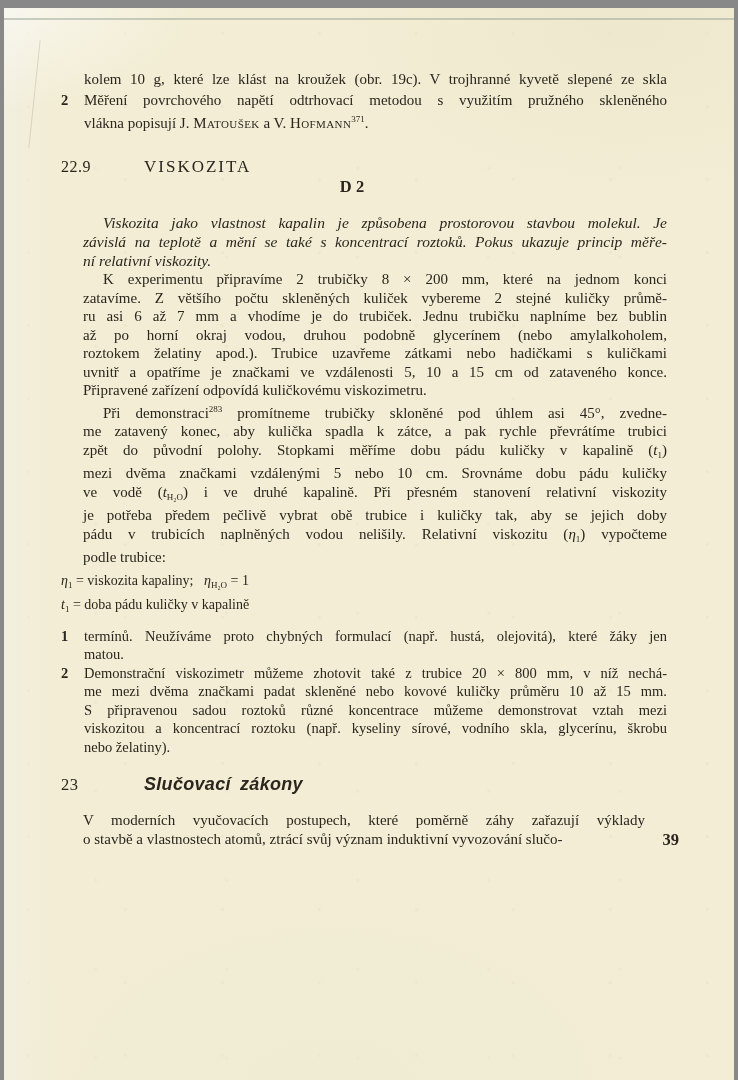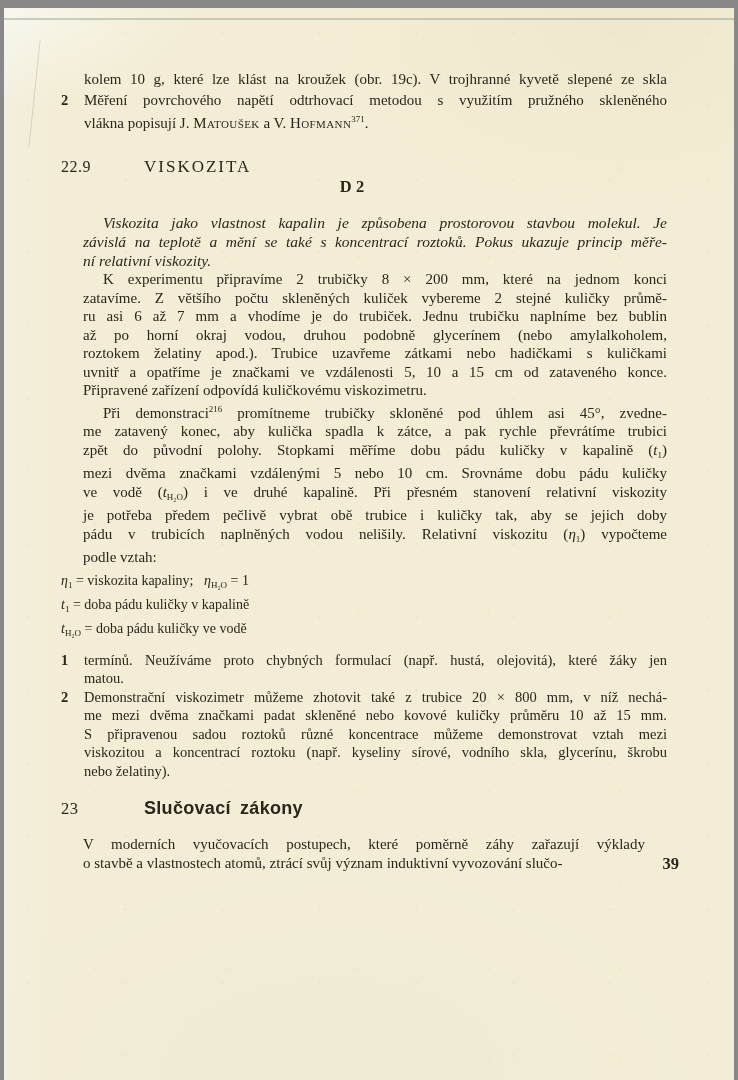--- a/index.html
+++ b/index.html
@@ -50,21 +50,21 @@
   .def-line{line-height:20px;white-space:pre-wrap;}
 
   .notes-heading{margin-top:12px;font-style:italic;font-size:15.5px;line-height:20px;}
   .note-item{margin-top:8px;font-size:14.5px;}
   .note-item + .note-item{margin-top:0;}
   .note-item .jline{line-height:18.5px;}
   .note-item .num{line-height:18.5px;}
 
   .sec23{margin-top:16px;line-height:24px;}
   .sec23 .sec-num{font-size:16.5px;}
-  .sec23-title{font-family:"Liberation Sans",sans-serif;font-weight:bold;font-size:18px;letter-spacing:0.3px;word-spacing:4px;}
+  .sec23-title{font-family:"Liberation Sans",sans-serif;font-weight:bold;font-size:18px;letter-spacing:0.3px;word-spacing:4px;font-style:italic;}
 
   .closing{position:relative;margin-top:14px;margin-left:22px;width:562px;font-size:15px;}
   .closing .jline{line-height:19px;}
   .pagenum{position:absolute;right:-34px;bottom:-1px;font-weight:bold;font-size:16.5px;}
 
   sup{font-size:9px;vertical-align:6px;}
   sub{font-size:9px;vertical-align:-3px;}
   .i{font-style:italic;}
   .sc{font-variant:small-caps;letter-spacing:0.4px;}
 </style>
@@ -105,35 +105,34 @@
         <div class="jline"><span>K experimentu připravíme 2 trubičky 8 × 200 mm, které na jednom konci</span></div>
         <div class="jline"><span>zatavíme. Z většího počtu skleněných kuliček vybereme 2 stejné kuličky průmě-</span></div>
         <div class="jline"><span>ru asi 6 až 7 mm a vhodíme je do trubiček. Jednu trubičku naplníme bez bublin</span></div>
         <div class="jline"><span>až po horní okraj vodou, druhou podobně glycerínem (nebo amylalkoholem,</span></div>
         <div class="jline"><span>roztokem želatiny apod.). Trubice uzavřeme zátkami nebo hadičkami s kuličkami</span></div>
         <div class="jline"><span>uvnitř a opatříme je značkami ve vzdálenosti 5, 10 a 15 cm od zataveného konce.</span></div>
         <div class="jline last"><span>Připravené zařízení odpovídá kuličkovému viskozimetru.</span></div>
       </div>
 
     <div class="body-para indent-first">
-        <div class="jline"><span>Při demonstraci</span><sup>216</sup><span> promítneme trubičky skloněné pod úhlem asi 45°, zvedne-</span></div>
+        <div class="jline"><span>Při demonstraci</span><sup>283</sup><span> promítneme trubičky skloněné pod úhlem asi 45°, zvedne-</span></div>
         <div class="jline"><span>me zatavený konec, aby kulička spadla k zátce, a pak rychle převrátíme trubici</span></div>
         <div class="jline"><span>zpět do původní polohy. Stopkami měříme dobu pádu kuličky v kapalině (</span><span class="i">t</span><sub>1</sub><span>)</span></div>
         <div class="jline"><span>mezi dvěma značkami vzdálenými 5 nebo 10 cm. Srovnáme dobu pádu kuličky</span></div>
         <div class="jline"><span>ve vodě (</span><span class="i">t</span><sub>H₂O</sub><span>) i ve druhé kapalině. Při přesném stanovení relativní viskozity</span></div>
         <div class="jline"><span>je potřeba předem pečlivě vybrat obě trubice i kuličky tak, aby se jejich doby</span></div>
         <div class="jline"><span>pádu v trubicích naplněných vodou nelišily. Relativní viskozitu (</span><span class="i">η</span><sub>1</sub><span>) vypočteme</span></div>
-        <div class="jline last"><span>podle vztah:</span></div>
+        <div class="jline last"><span>podle trubice:</span></div>
       </div>
 
 
     <div class="defs">
       <div class="def-line"><span class="i">η</span><sub>1</sub><span> = viskozita kapaliny;   </span><span class="i">η</span><sub>H₂O</sub><span> = 1</span></div>
       <div class="def-line"><span class="i">t</span><sub>1</sub><span> = doba pádu kuličky v kapalině</span></div>
-      <div class="def-line"><span class="i">t</span><sub>H₂O</sub><span> = doba pádu kuličky ve vodě</span></div>
     </div>
 
 
     <div class="hang note-item">
       <span class="num">1</span>
       <div>
           <div class="jline"><span>termínů. Neužíváme proto chybných formulací (např. hustá, olejovitá), které žáky jen</span></div>
           <div class="jline last"><span>matou.</span></div>
         </div>
     </div>

